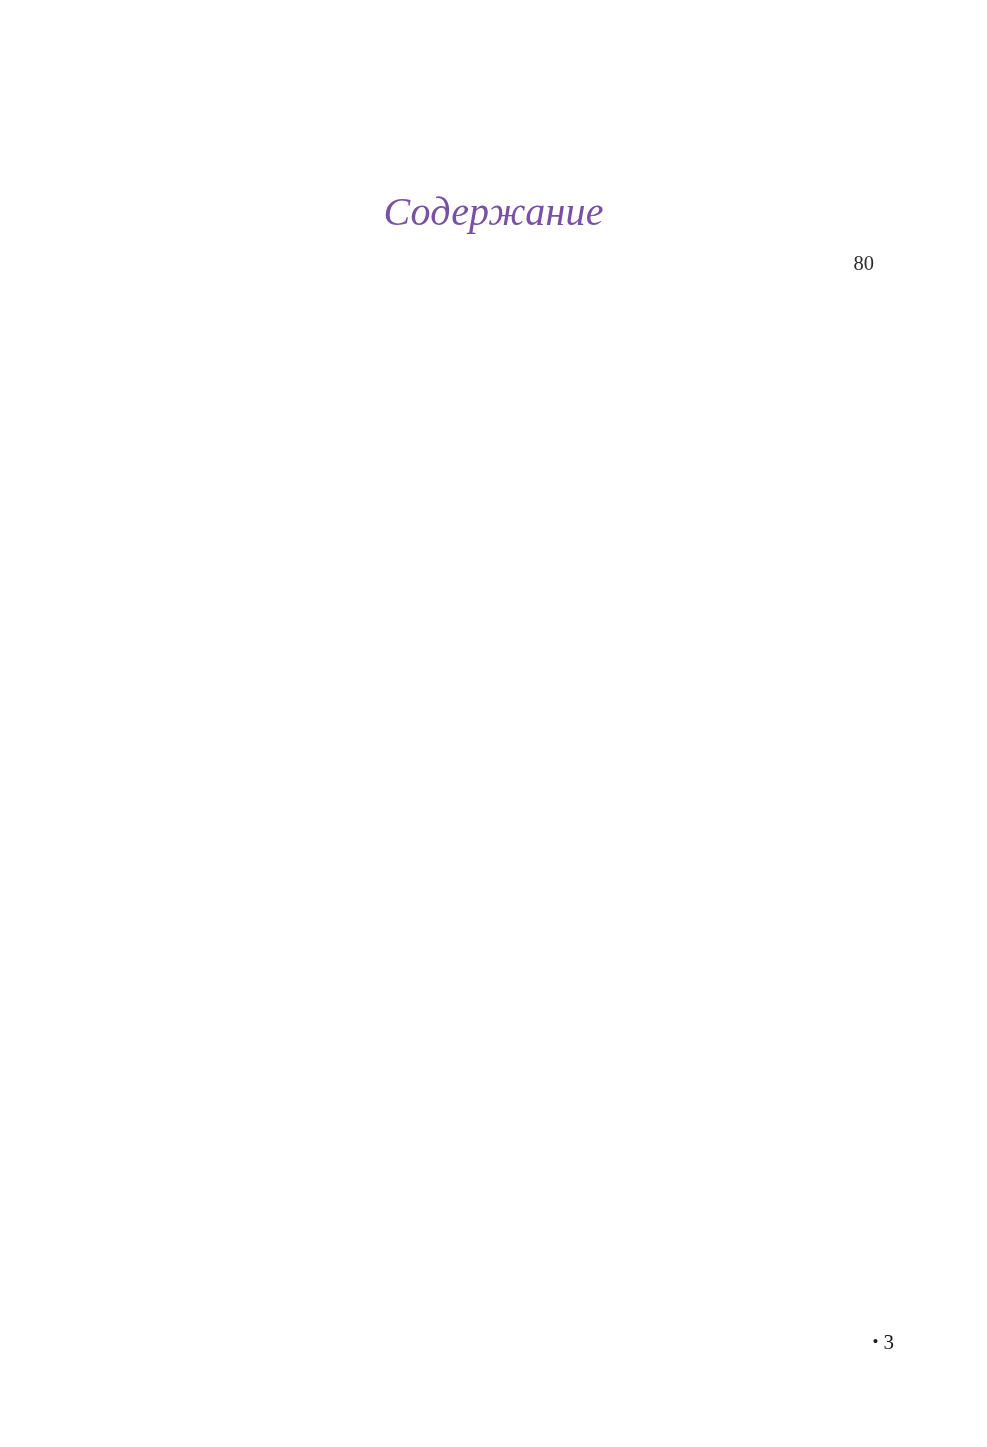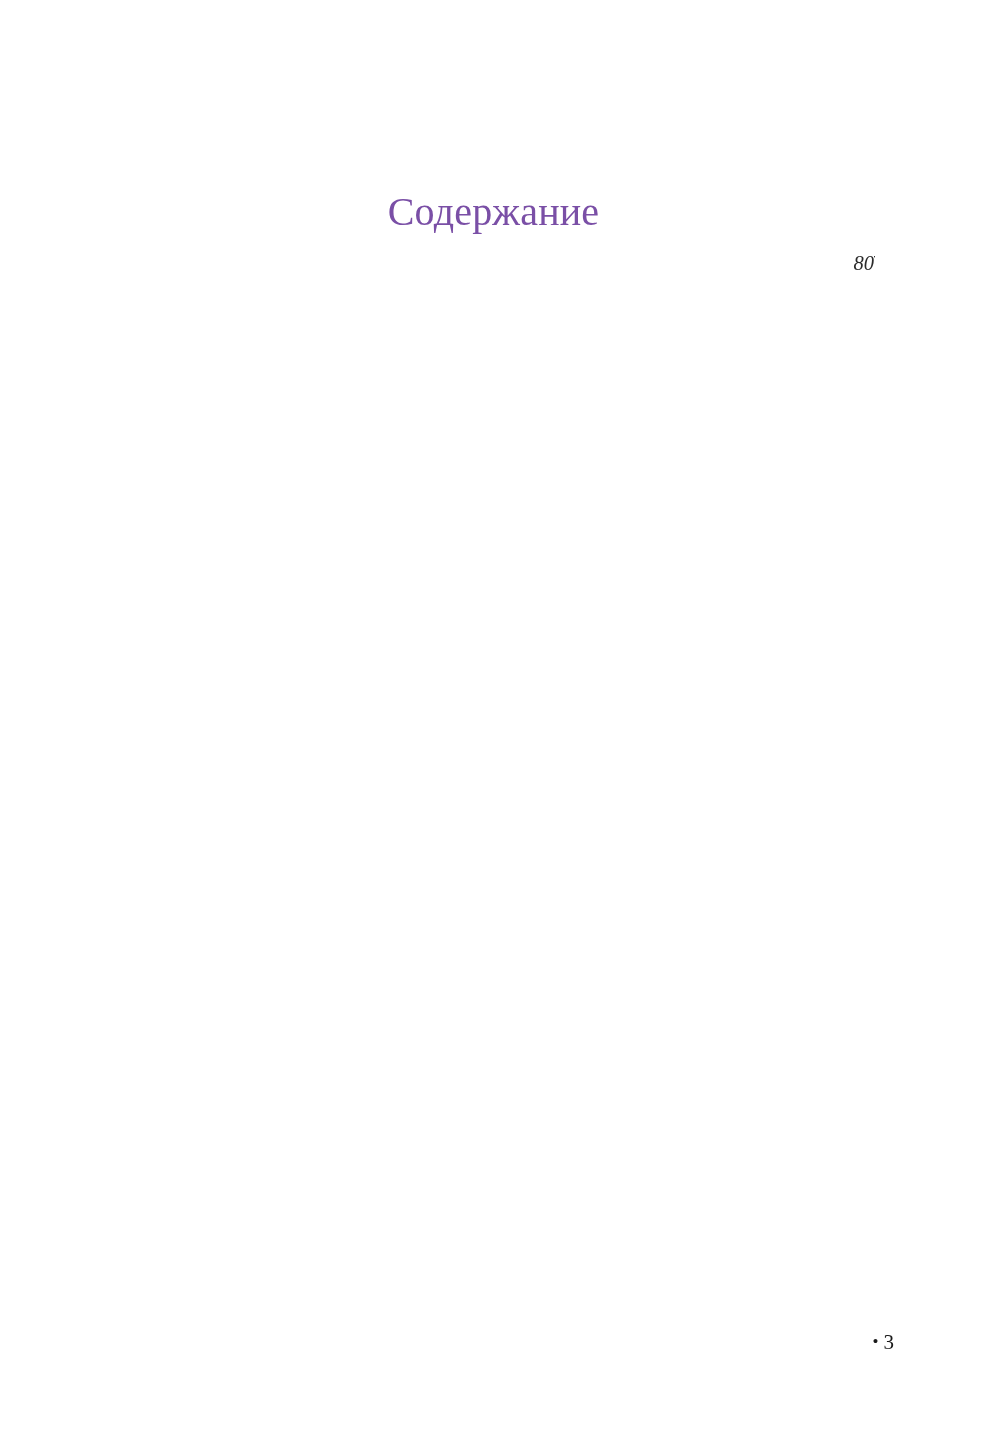--- a/index.html
+++ b/index.html
@@ -27,39 +27,39 @@
     position: absolute;
     top: 190px;
     left: 0;
     width: 987px;
     text-align: center;
     font-size: 40px;
     line-height: 44px;
     color: #7a4fa6;
     font-weight: 400;
     letter-spacing: 0.2px;
+    font-style: italic;
   }
 
   
   .toc-body {
     position: absolute;
     top: 252px;
     left: 98px;
     width: 776px;
   }
 
   
   .row {
     display: flex;
     align-items: flex-start;
     width: 100%;
     height: 31px;
     font-size: 20.5px;
     color: #2b2b2b;
-    font-style: italic;
   }
   .row .label {
     white-space: pre;
     flex: 0 0 auto;
   }
   .row .leader {
     flex: 1 1 auto;
     overflow: hidden;
     white-space: nowrap;
     margin: 0 0px;

